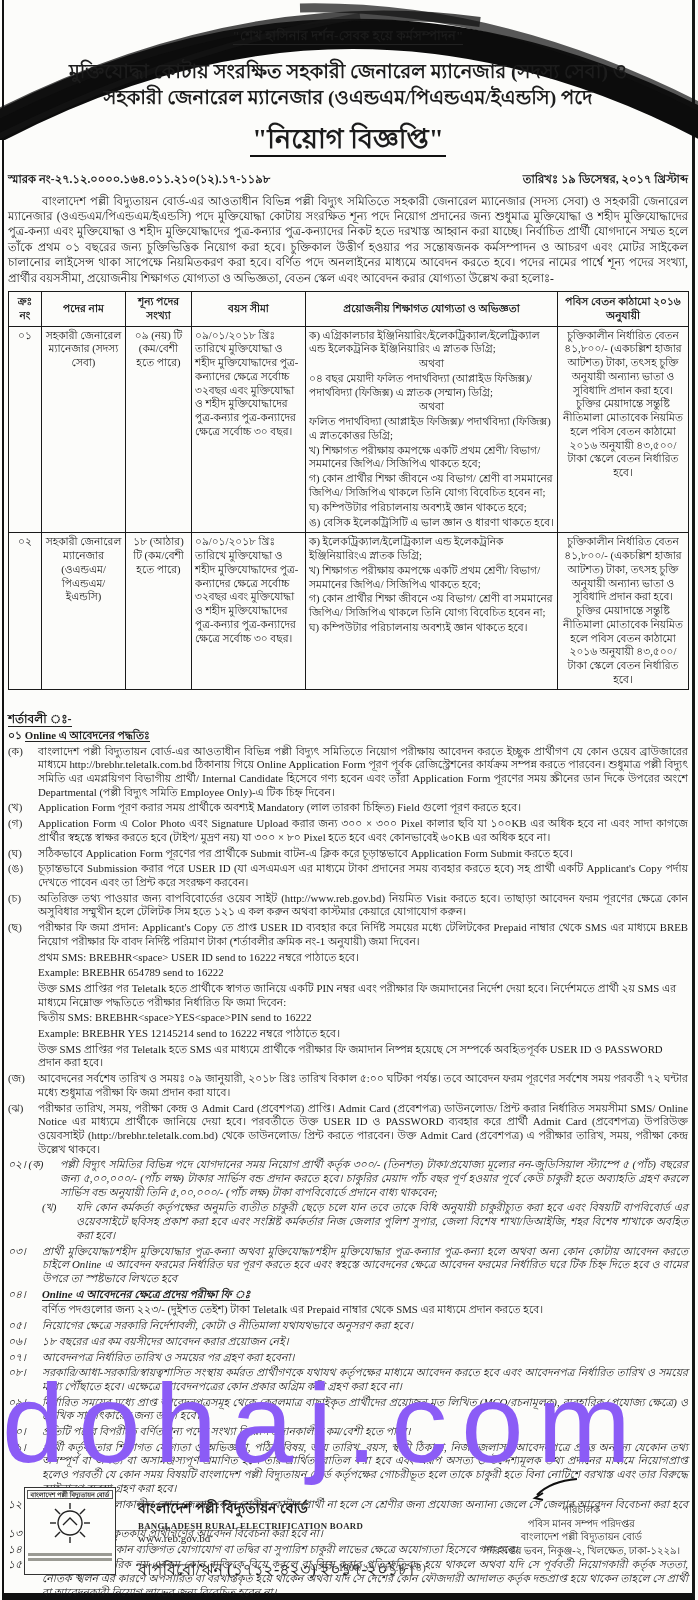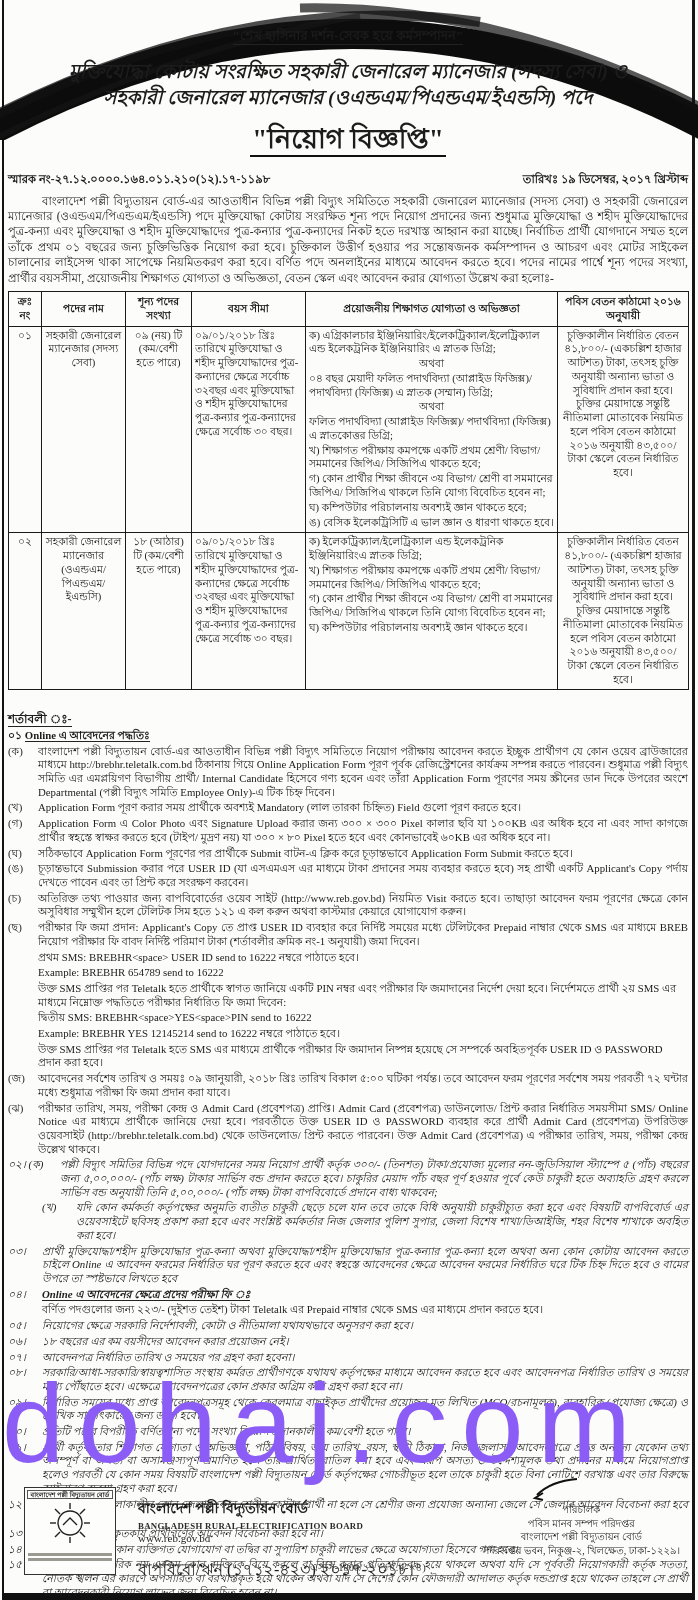--- a/index.html
+++ b/index.html
@@ -11,21 +11,21 @@
   }
   .page-frame{
     position:absolute;left:2px;right:3px;top:0;bottom:0;
     border-left:2px solid #111;border-right:3px solid #161616;border-bottom:7px solid #101010;
     box-sizing:border-box;
   }
   .arc-svg{position:absolute;top:0;left:0;pointer-events:none;}
   .content{position:absolute;left:8px;right:10px;top:26px;}
   .motto{ text-align:center;font-size:13px;font-weight:bold;letter-spacing:.2px;}
   .motto span{border-bottom:1px solid #222;padding-bottom:1px;}
-  .title1,.title2{text-align:center;font-weight:bold;font-size:19.5px;line-height:1.35;font-style:italic;}
+  .title1,.title2{text-align:center;font-weight:bold;font-size:19.5px;line-height:1.35;}
   .title1{margin-top:12px;}
   .notice-title{text-align:center;font-weight:bold;font-size:27px;margin-top:6px;}
   .notice-title span{border-bottom:2px solid #111;padding:0 2px 1px;}
   .memo-row{display:flex;justify-content:space-between;font-size:11.5px;margin-top:8px;font-weight:bold;}
   .intro{font-size:11.5px;line-height:1.34;text-align:justify;margin-top:4px;text-indent:34px;}
   table.main{border-collapse:collapse;table-layout:fixed;width:100%;margin-top:5px;}
   table.main th,table.main td{
     border:1.4px solid #1a1a1a;padding:2px 3px;vertical-align:top;
     font-size:10.6px;line-height:1.3;
   }

